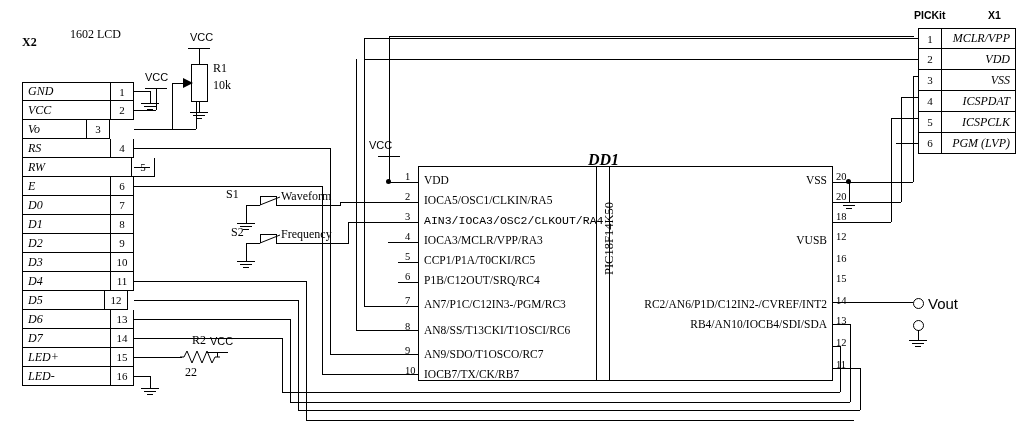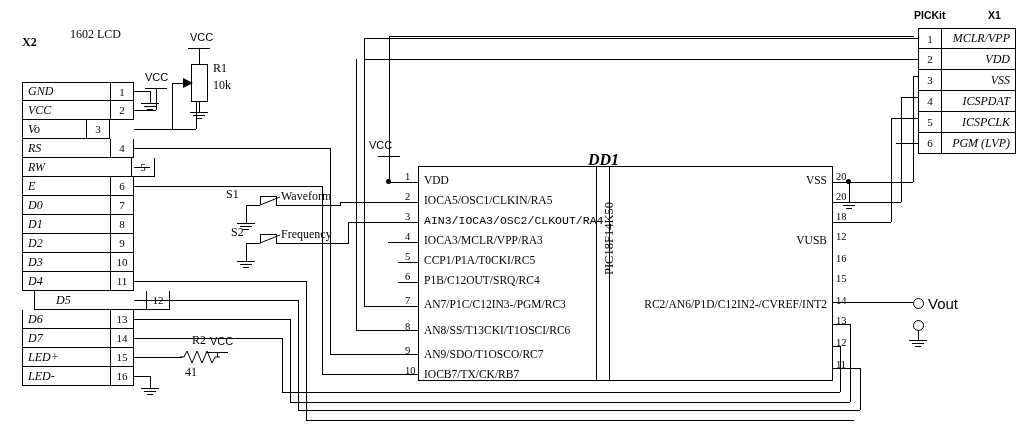--- a/index.html
+++ b/index.html
@@ -83,21 +83,21 @@
         <span class="pinnum">9</span>
       </div>
     <div class="pinrow" style="left:22px;top:253px;width:112px;height:19px;">
         <span class="pinname">D3</span>
         <span class="pinnum">10</span>
       </div>
     <div class="pinrow" style="left:22px;top:272px;width:112px;height:19px;">
         <span class="pinname">D4</span>
         <span class="pinnum">11</span>
       </div>
-    <div class="pinrow" style="left:34px;top:291px;width:136px;height:19px;padding-left:16px;">
+    <div class="pinrow" style="left:22px;top:291px;width:106px;height:19px;">
         <span class="pinname">D5</span>
         <span class="pinnum">12</span>
       </div>
     <div class="pinrow" style="left:22px;top:310px;width:112px;height:19px;">
         <span class="pinname">D6</span>
         <span class="pinnum">13</span>
       </div>
     <div class="pinrow" style="left:22px;top:329px;width:112px;height:19px;">
         <span class="pinname">D7</span>
         <span class="pinnum">14</span>
@@ -164,21 +164,21 @@
     <i style="top:0;width:18px;"></i>
       <i style="top:3px;width:12px;"></i>
       <i style="top:6px;width:6px;"></i>
   </div>
 
   <div class="lbl sans" style="left:210px;top:336px;font-size:11px;">VCC</div>
   <div class="wire wh" style="left:206px;top:352px;width:22px;"></div>
   <div class="wire wv" style="left:217px;top:352px;height:5px;"></div>
   <div class="wire wh" style="left:152px;top:357px;width:30px;"></div>
   <div class="lbl" style="left:192px;top:334px;">R2</div>
-  <div class="lbl" style="left:185px;top:366px;">41</div>
+  <div class="lbl" style="left:185px;top:366px;">22</div>
   <svg style="position:absolute;left:180px;top:348px;" width="42" height="18">
     <polyline points="0,9 4,9 7,3 12,15 17,3 22,15 27,3 32,15 35,9 40,9" fill="none" stroke="#000" stroke-width="1"></polyline>
   </svg>
 
   <div class="lbl" style="left:226px;top:188px;">S1</div>
   <div class="lbl" style="left:281px;top:190px;">Waveform</div>
   <div class="wire wh" style="left:246px;top:205px;width:14px;"></div>
   <div class="wire wh" style="left:276px;top:205px;width:64px;"></div>
   <div class="wire wh" style="left:260px;top:196px;width:16px;"></div>
   <div class="wire wv" style="left:260px;top:196px;height:9px;"></div>
@@ -240,20 +240,21 @@
   <div class="icpin icpinR" style="left:627px;top:174px;width:200px;">VSS</div>
   <div class="icnum" style="left:836px;top:171px;">20</div>
   <div class="icnum" style="left:836px;top:191px;">20</div>
   <div class="icnum" style="left:836px;top:211px;">18</div>
   <div class="icpin icpinR" style="left:627px;top:234px;width:200px;">VUSB</div>
   <div class="icnum" style="left:836px;top:231px;">12</div>
   <div class="icnum" style="left:836px;top:253px;">16</div>
   <div class="icnum" style="left:836px;top:273px;">15</div>
   <div class="icpin icpinR" style="left:617px;top:298px;width:210px;">RC2/AN6/P1D/C12IN2-/CVREF/INT2</div>
   <div class="icnum" style="left:836px;top:295px;">14</div>
+  <div class="icpin icpinR" style="left:627px;top:318px;width:200px;">RB4/AN10/IOCB4/SDI/SDA</div>
   <div class="icnum" style="left:836px;top:315px;">13</div>
   <div class="icnum" style="left:836px;top:337px;">12</div>
   <div class="icnum" style="left:836px;top:359px;">11</div>
 
   <div class="wire wh" style="left:388px;top:182px;width:30px;"></div>
   <div class="wire wh" style="left:340px;top:202px;width:78px;"></div>
   <div class="wire wh" style="left:348px;top:222px;width:70px;"></div>
   <div class="wire wh" style="left:388px;top:242px;width:30px;"></div>
   <div class="wire wh" style="left:398px;top:262px;width:20px;"></div>
   <div class="wire wh" style="left:398px;top:282px;width:20px;"></div>

